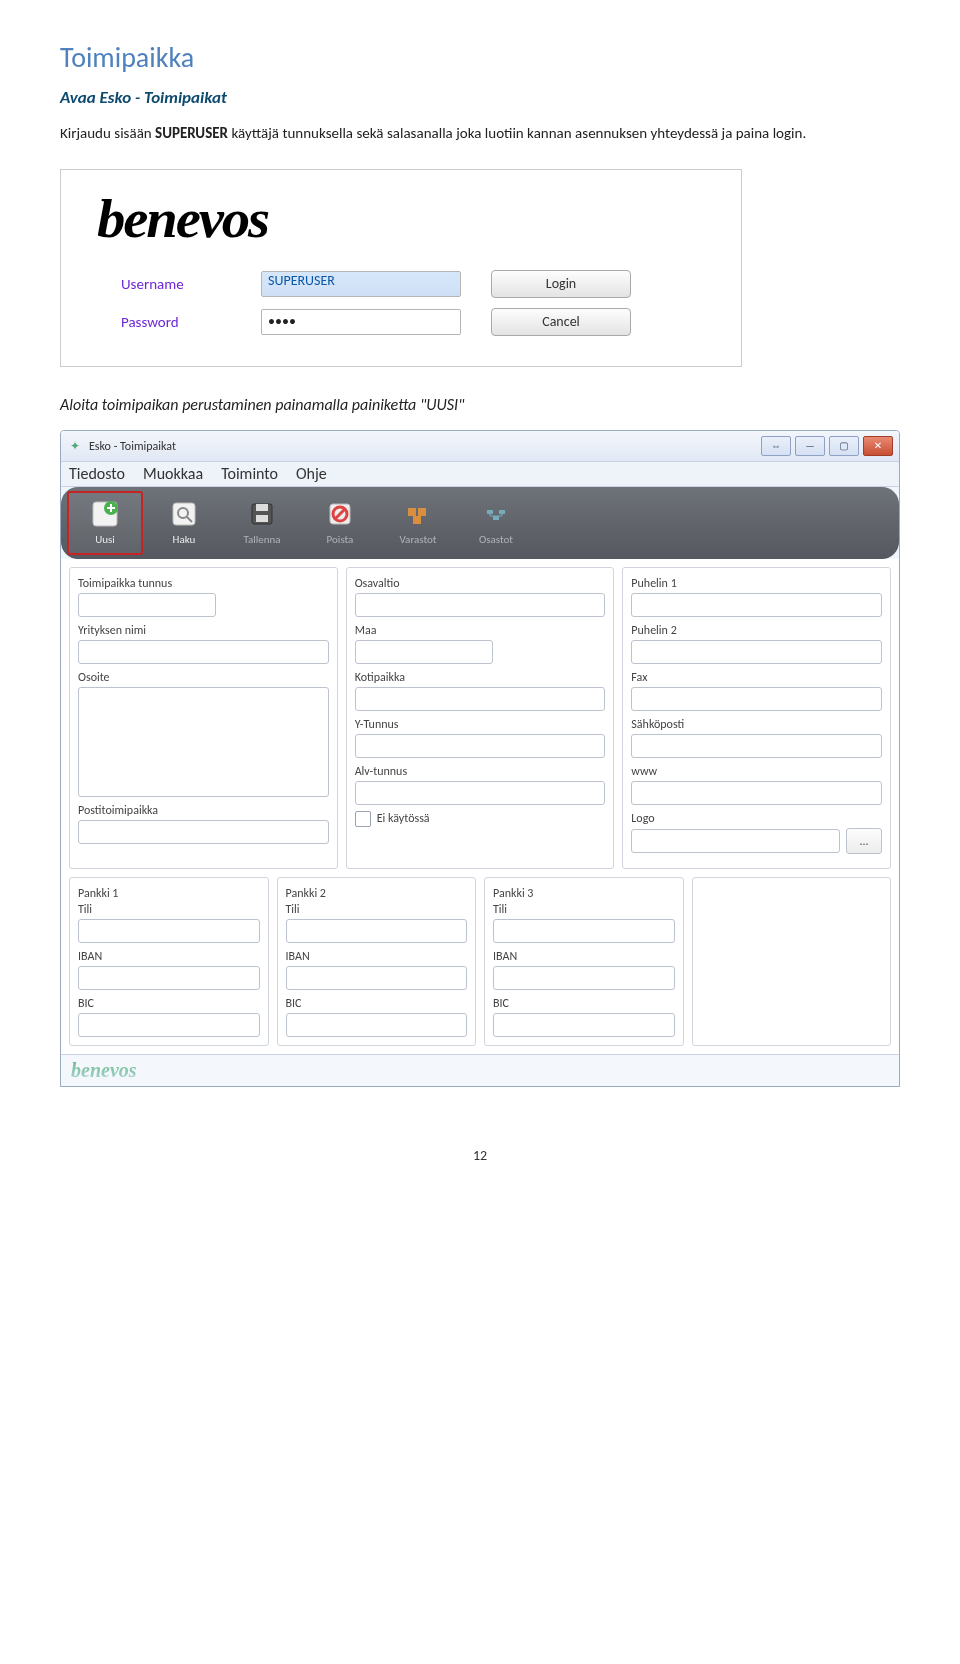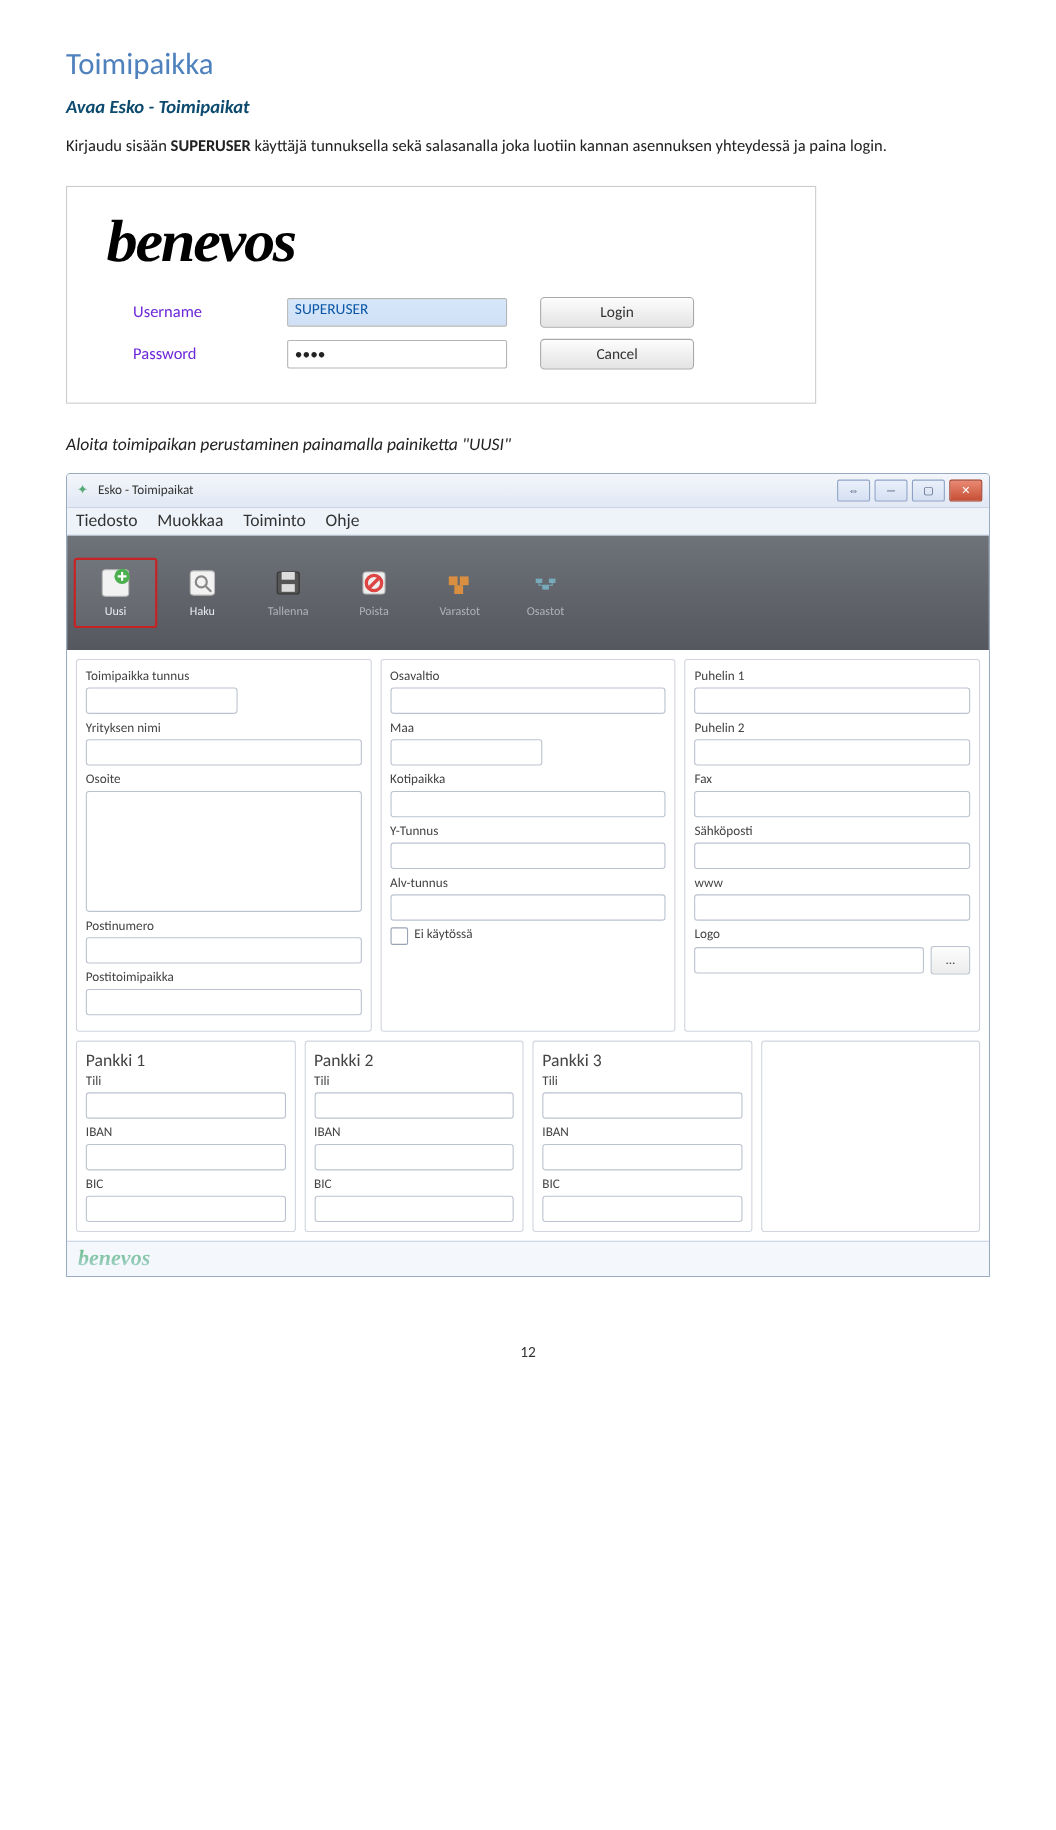--- a/index.html
+++ b/index.html
@@ -149,22 +149,23 @@
     gap: 18px;
     font-size: 16px;
     color: #333;
   }
 
   .toolbar {
     height: 72px;
     background: linear-gradient(#6e7279,#55585e);
     display: flex;
     align-items: center;
-    padding: 16px 6px;
+    padding: 0 6px;
     gap: 4px;
+    border-radius: 17px;
   }
   .tbtn {
     width: 72px; height: 60px;
     border: 1px solid transparent;
     border-radius: 3px;
     display: flex; flex-direction: column;
     align-items: center; justify-content: center;
     gap: 4px;
     color: #e9eaee;
     font-size: 11px;
@@ -233,21 +234,21 @@
   .row4 {
     display: grid;
     grid-template-columns: 1fr 1fr 1fr 1fr;
     gap: 8px;
   }
   .row4 .fieldset:last-child {
     border: 1px solid #d0d5de;
     min-height: 40px;
   }
   .bank-title {
-    font-size: 16px; color:#444; margin-bottom: 2px;
+    font-size: 12px; color:#444; margin-bottom: 2px;
   }
 
   .app-footer {
     background: #f4f7fc;
     border-top: 1px solid #c9d3e4;
     padding: 4px 10px;
   }
   .footer-logo {
     font-family: Georgia, serif;
     font-style: italic;
@@ -386,24 +387,20 @@
           </div>
           <div>
             <div class="flabel">Yrityksen nimi</div>
             <div class="finput"></div>
           </div>
           <div>
             <div class="flabel">Osoite</div>
             <div class="finput tall"></div>
           </div>
           <div>
-            <div class="flabel">Postinumero</div>
-            <div class="finput"></div>
-          </div>
-          <div>
             <div class="flabel">Postitoimipaikka</div>
             <div class="finput"></div>
           </div>
         </div>
       </div>
 
       <div class="fieldset">
         <div class="group">
           <div>
             <div class="flabel">Osavaltio</div>

